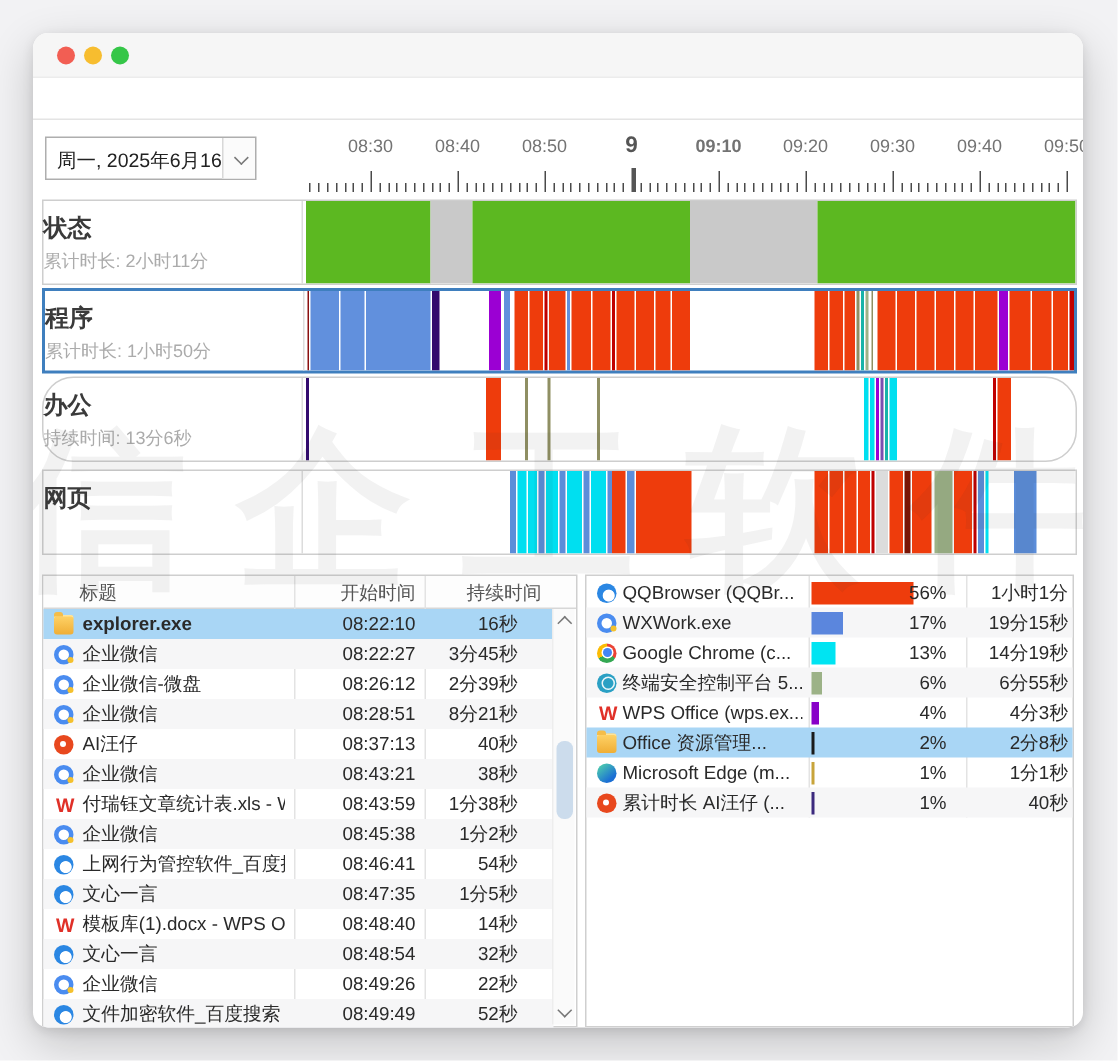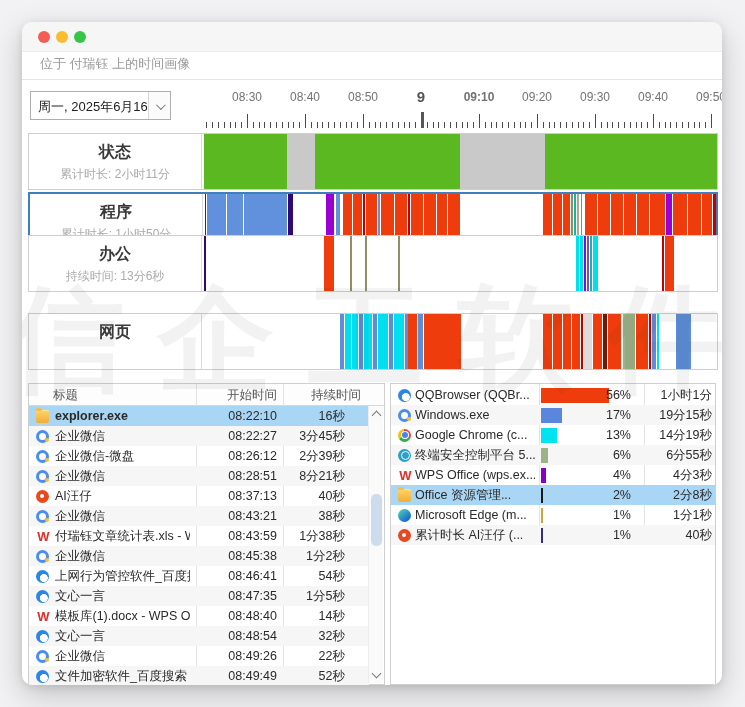--- a/index.html
+++ b/index.html
@@ -23,21 +23,21 @@
 
   .tlabel { position:absolute; top:68px; transform:translateX(-50%); font-size:12px; color:#737373; white-space:nowrap; }
   .tlabel.major { font-size:15px; font-weight:bold; color:#555; top:66px; }
   .ruler { position:absolute; left:181px; top:86px; width:513px; height:20px; }
   .tick { position:absolute; bottom:0; width:1px; height:6px; background:#4a4a4a; }
   .tick.major { height:14px; }
   .tick.nine { height:16px; width:3px; background:#555; }
 
   .track { position:absolute; left:6px; width:690px; height:57px; border:1px solid #cecece; background:#fff; }
   .track.selected { border:2px solid #3f7fbe; }
-  .track-label { position:absolute; left:0; top:0; width:173px; height:100%; border-right:1px solid #dcdcdc; text-align:center; }
+  .track-label { position:absolute; left:0; top:0; width:173px; height:100%; border-right:1px solid #dcdcdc; }
   .track-title { margin-top:8px; font-size:16px; font-weight:600; color:#3a3a3a; }
   .track-total { margin-top:3px; font-size:12px; color:#ababab; }
   .track-bars { position:absolute; left:175px; top:0; right:0; bottom:0; overflow:hidden; }
   .seg { position:absolute; top:0; height:100%; }
 
   .watermark { position:absolute; left:-14px; top:252px; width:760px; height:134px; font-size:116px; line-height:130px;
                font-weight:700; color:rgba(40,40,40,0.062); letter-spacing:34px; white-space:nowrap; z-index:40; pointer-events:none; }
 
   .panel-left { position:absolute; left:6px; top:361px; width:357px; height:302px; border:1px solid #cfcfcf; background:#fff; }
   .thead { position:absolute; left:0; top:0; width:100%; height:22px; background:#fdfdfd; border-bottom:1px solid #d7d7d7;
@@ -88,21 +88,20 @@
 </style>
 </head>
 <body>
 
 <div class="window">
   <div class="titlebar">
     <div class="dot red"></div>
     <div class="dot yellow"></div>
     <div class="dot green"></div>
   </div>
-  <div class="subtitle">位于 付瑞钰 上的时间画像</div>
   <div class="hr"></div>
 
   <div class="combo">
     <span class="combo-text">周一, 2025年6月16日</span>
     <span class="combo-arrow"></span>
   </div>
 
   <div id="tlabels">
       <span class="tlabel" style="left: 225px;">08:30</span>
       <span class="tlabel" style="left: 283px;">08:40</span>
@@ -256,21 +255,21 @@
           <div class="seg" style="left: 419px; width: 12px; background: rgb(238, 60, 12);"></div>
           <div class="seg" style="left: 432px; width: 12px; background: rgb(238, 60, 12);"></div>
           <div class="seg" style="left: 445px; width: 15px; background: rgb(238, 60, 12);"></div>
           <div class="seg" style="left: 461px; width: 6px; background: rgb(155, 0, 211);"></div>
           <div class="seg" style="left: 468px; width: 14px; background: rgb(238, 60, 12);"></div>
           <div class="seg" style="left: 483px; width: 13px; background: rgb(238, 60, 12);"></div>
           <div class="seg" style="left: 497px; width: 10px; background: rgb(238, 60, 12);"></div>
           <div class="seg" style="left: 508px; width: 4px; background: rgb(192, 0, 0);"></div>
         </div>
       </div>
-      <div class="track" style="top: 213px;">
+      <div class="track" style="top: 229px; border-radius: 21px;">
         <div class="track-label">
           <div class="track-title">办公</div>
           <div class="track-total">持续时间: 13分6秒</div>
         </div>
         <div class="track-bars">
           <div class="seg" style="left: 0px; width: 2px; background: rgb(50, 10, 110);"></div>
           <div class="seg" style="left: 120px; width: 10px; background: rgb(238, 60, 12);"></div>
           <div class="seg" style="left: 146px; width: 2px; background: rgb(143, 143, 99);"></div>
           <div class="seg" style="left: 161px; width: 2px; background: rgb(143, 143, 99);"></div>
           <div class="seg" style="left: 194px; width: 2px; background: rgb(143, 143, 99);"></div>
@@ -431,21 +430,21 @@
     <div id="srows">
         <div class="srow" style="top: 1px;">
           <span class="ic ic-qq"></span>
           <span class="sname">QQBrowser (QQBr...</span>
           <span class="sbar" style="width: 68px; background: rgb(238, 60, 12);"></span>
           <span class="spct">56%</span>
           <span class="sdur">1小时1分</span>
         </div>
         <div class="srow alt" style="top: 21px;">
           <span class="ic ic-wxwork"></span>
-          <span class="sname">Windows.exe</span>
+          <span class="sname">WXWork.exe</span>
           <span class="sbar" style="width: 21px; background: rgb(91, 134, 221);"></span>
           <span class="spct">17%</span>
           <span class="sdur">19分15秒</span>
         </div>
         <div class="srow" style="top: 41px;">
           <span class="ic ic-chrome"></span>
           <span class="sname">Google Chrome (c...</span>
           <span class="sbar" style="width: 16px; background: rgb(0, 228, 242);"></span>
           <span class="spct">13%</span>
           <span class="sdur">14分19秒</span>

